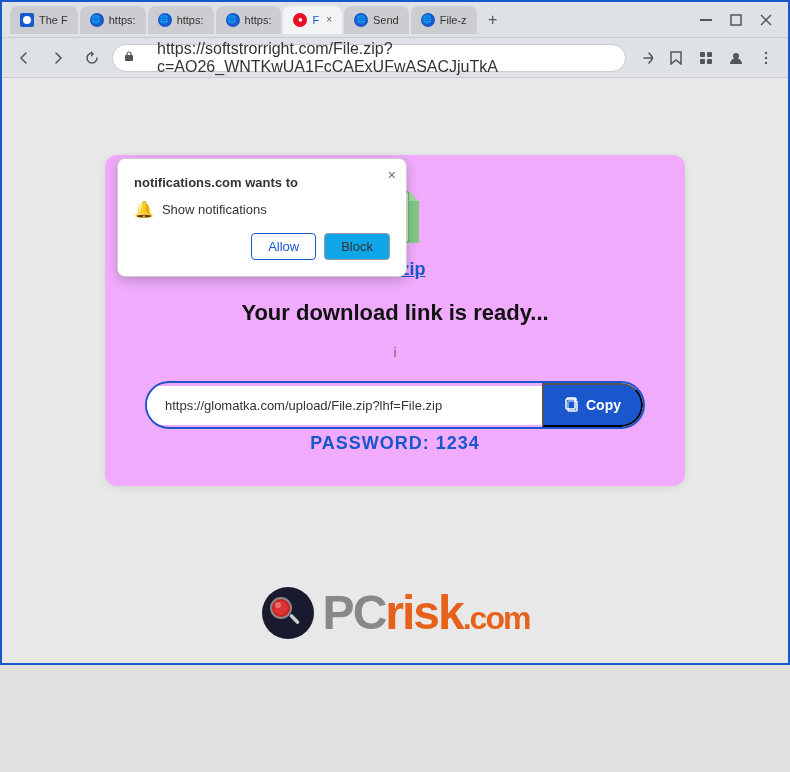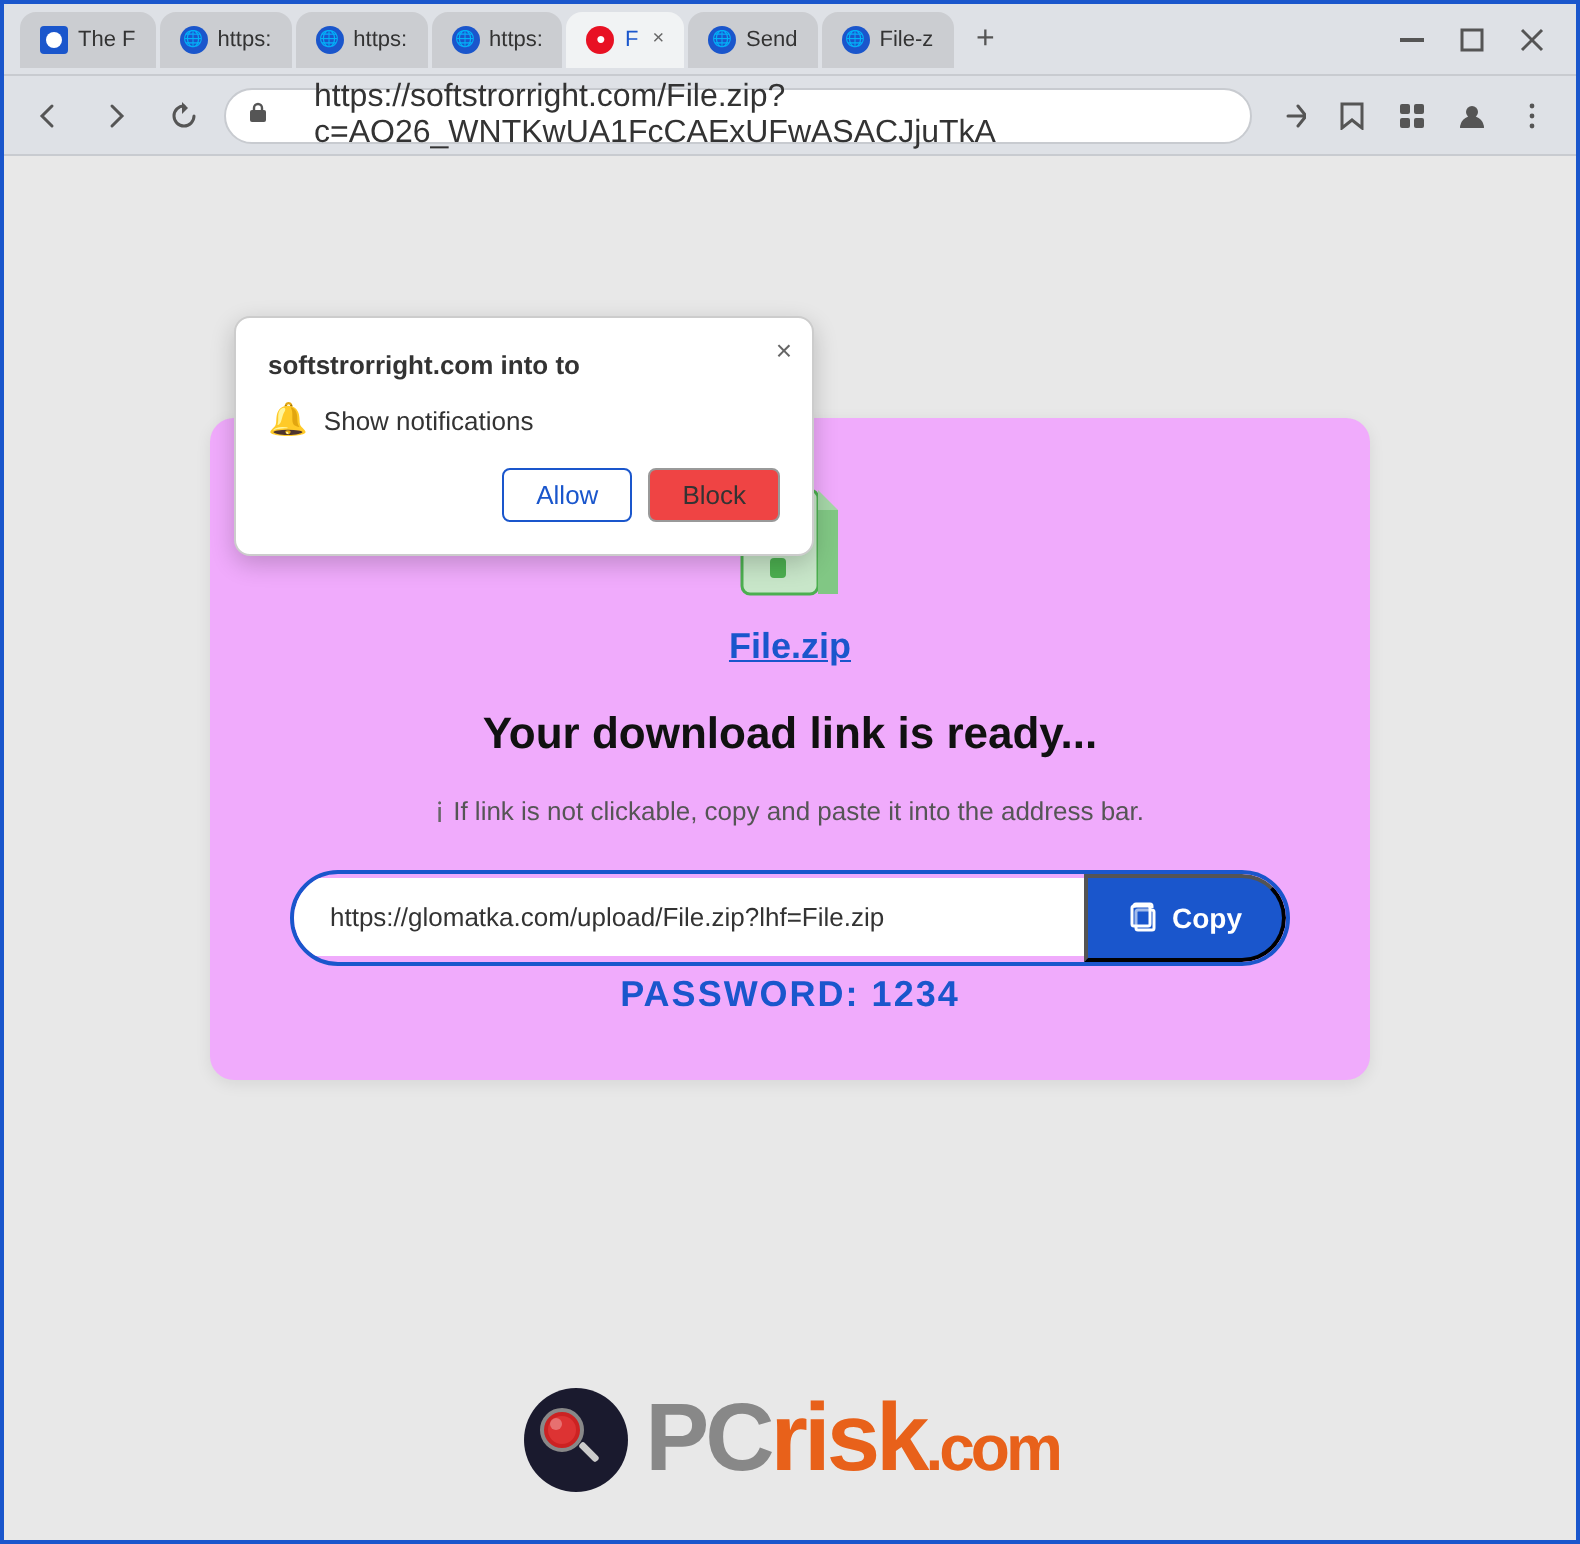--- a/index.html
+++ b/index.html
@@ -7,21 +7,21 @@
       width: 790px;
       height: 772px;
       background: #e0e0e0;
       font-family: 'Segoe UI', Arial, sans-serif;
       overflow: hidden;
     }
 
     
     .browser-window {
       width: 790px;
-      height: 772px;
+      height: 665px;
       display: flex;
       flex-direction: column;
       background: #f1f3f4;
       border: 2px solid #1a56cc;
     }
 
     
     .title-bar {
       background: #dee1e6;
       height: 36px;
@@ -228,21 +228,21 @@
       background: white;
       border: 1px solid #1a56cc;
       border-radius: 4px;
       color: #1a56cc;
       font-size: 13px;
       cursor: pointer;
     }
 
     .btn-block {
       padding: 5px 16px;
-      background: #ef4444;
+      background: #0ea5e9;
       border: 1px solid #999;
       border-radius: 4px;
       color: #333;
       font-size: 13px;
       cursor: pointer;
     }
 
     
     .content-area {
       flex: 1;
@@ -493,21 +493,21 @@
             <circle cx="7" cy="12" r="1.2" fill="#555"></circle>
           </svg>
       </div>
     </div>
   </div>
 
   <div class="content-area" style="position:relative;">
 
     <div class="notification-popup">
       <span class="popup-close">×</span>
-      <div class="popup-title">softstrorright.com into to</div>
+      <div class="popup-title">notifications.com wants to</div>
       <div class="popup-item">
         <span class="popup-item-icon">🔔</span>
         <span class="popup-item-text">Show notifications</span>
       </div>
       <div class="popup-buttons">
         <button class="btn-allow">Allow</button>
         <button class="btn-block">Block</button>
       </div>
     </div>
 
@@ -521,21 +521,20 @@
         <rect x="20" y="14" width="12" height="4" rx="2" fill="#4caf50"></rect>
         <rect x="20" y="22" width="12" height="4" rx="2" fill="#4caf50"></rect>
         <rect x="20" y="30" width="12" height="4" rx="2" fill="#4caf50"></rect>
         <rect x="22" y="38" width="8" height="10" rx="2" fill="#4caf50"></rect>
       </svg>
 
       <div class="file-name">File.zip</div>
       <div class="download-title">Your download link is ready...</div>
       <div class="info-text">
         <span class="info-icon">ℹ</span>
-        <span>If link is not clickable, copy and paste it into the address bar.</span>
       </div>
       <div class="link-container">
         <div class="link-url">https://glomatka.com/upload/File.zip?lhf=File.zip</div>
         <button class="copy-btn">
           <svg width="16" height="16" viewBox="0 0 16 16" fill="white">
             <rect x="4" y="4" width="9" height="10" rx="1" stroke="white" stroke-width="1.5" fill="none"></rect>
             <path d="M3 3V2a1 1 0 0 1 1-1h7a1 1 0 0 1 1 1v1" stroke="white" stroke-width="1.5" fill="none"></path>
             <rect x="2" y="2" width="9" height="10" rx="1" stroke="white" stroke-width="1.5" fill="rgba(26,86,204,0.4)"></rect>
           </svg>
           <span>Copy</span>

